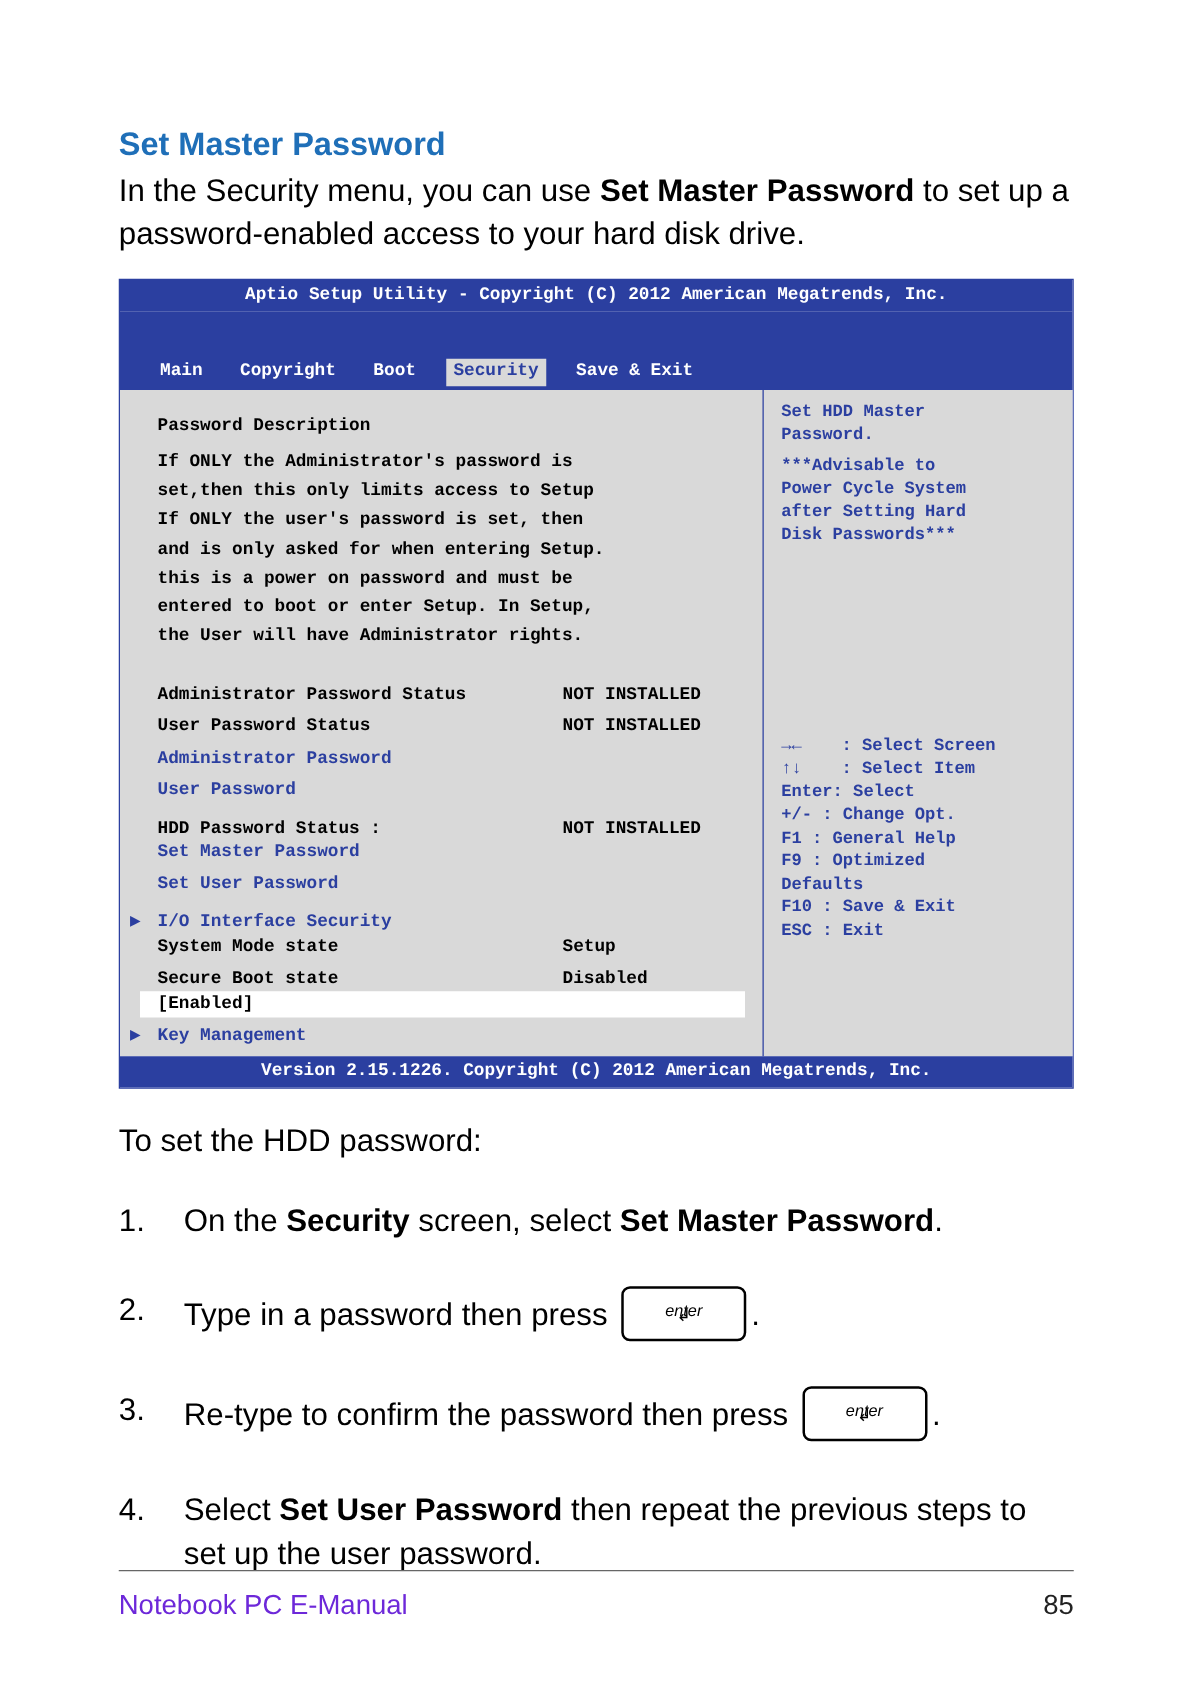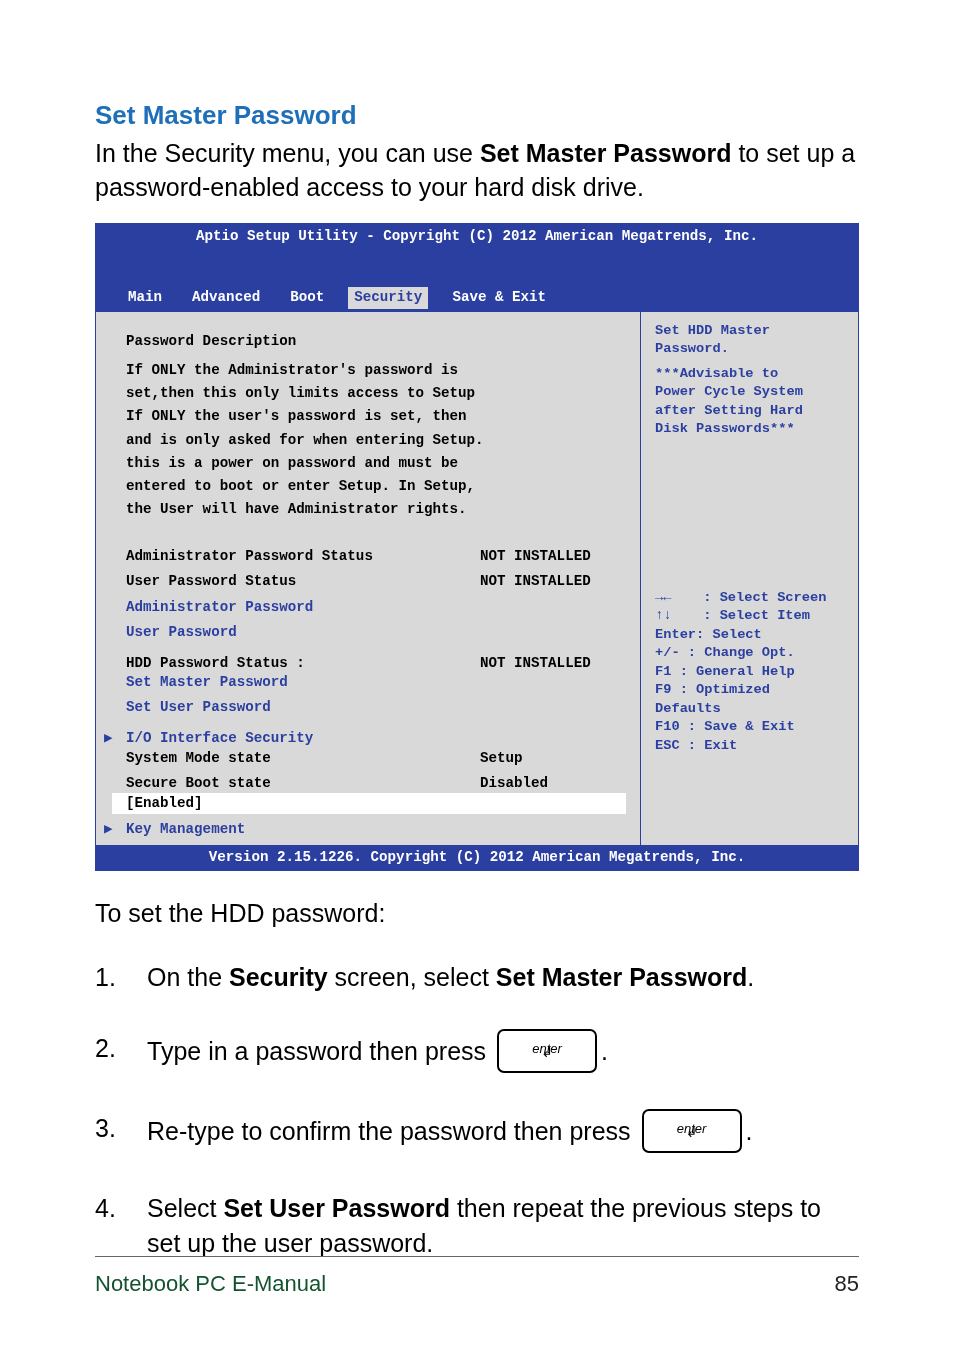--- a/index.html
+++ b/index.html
@@ -55,21 +55,21 @@
     display: flex;
     background: #d9d9d9;
   }
   .bios-left {
     flex: 1;
     padding: 20px 18px 6px 30px;
     color: #2b3fa0;
     position: relative;
   }
   .bios-right {
-    width: 218px;
+    width: 248px;
     border-left: 1px solid #2b3fa0;
     padding: 10px 12px 6px 14px;
     color: #2b3fa0;
     font-size: 13.7px;
   }
   .desc-black { color: #000; margin-bottom: 4px; }
   .row { display: flex; }
   .row .lbl { flex: 1; color: #000; }
   .row .lbl.blue { color: #2b3fa0; }
   .row .val { width: 142px; color: #000; }
@@ -128,21 +128,21 @@
     position: absolute;
     left: 95px; right: 95px;
     bottom: 88px;
     border-top: 1.5px solid #666;
   }
   .foot-left {
     position: absolute;
     left: 95px;
     bottom: 48px;
     font-size: 22px;
-    color: #14532d;
+    color: #6d28d9;
   }
   .foot-right {
     position: absolute;
     right: 95px;
     bottom: 48px;
     font-size: 22px;
     color: #222;
   }
 </style>
 </head>
@@ -153,21 +153,21 @@
   <div class="heading">Set Master Password</div>
 
   <p class="intro">
     <span>In the Security menu, you can use </span><span class="bold">Set Master Password</span><span> to set up a password-enabled access to your hard disk drive.</span>
   </p>
 
   <div class="bios">
     <div class="bios-top">Aptio Setup Utility - Copyright (C) 2012 American Megatrends, Inc.</div>
     <div class="bios-tabs">
       <span class="bios-tab">Main</span>
-      <span class="bios-tab">Advanced</span>
+      <span class="bios-tab">Copyright</span>
       <span class="bios-tab">Boot</span>
       <span class="bios-tab active">Security</span>
       <span class="bios-tab">Save &amp; Exit</span>
     </div>
 
     <div class="bios-body">
       <div class="bios-left">
         <div class="desc-black">Password Description</div>
         <div class="spacer6"></div>
         <div class="desc-black">If ONLY the Administrator's password is</div>

